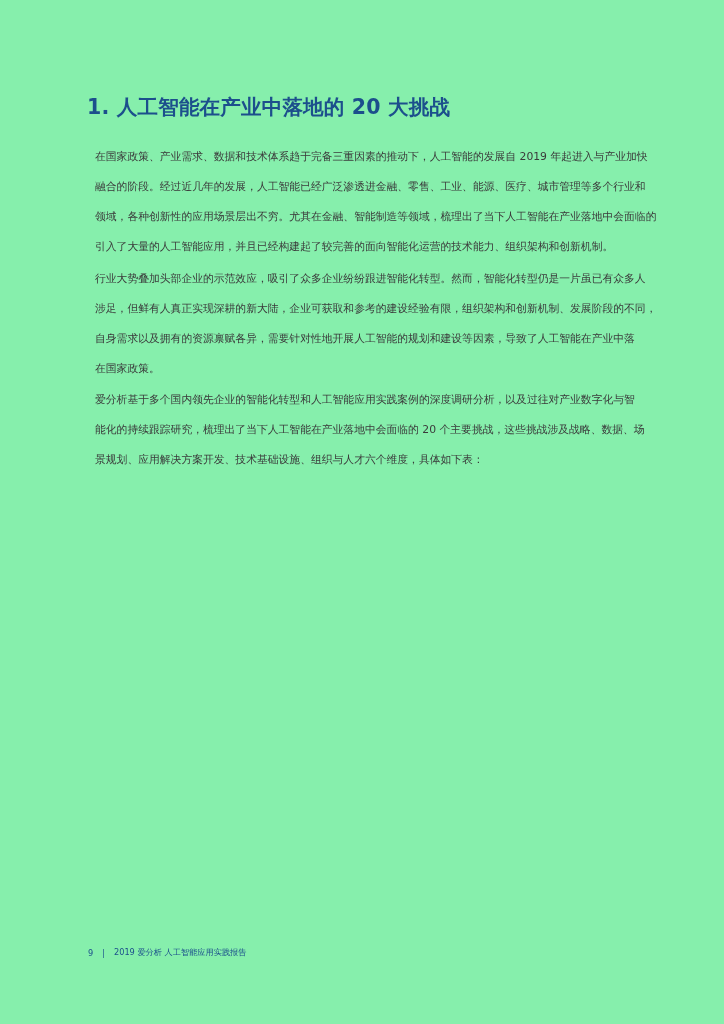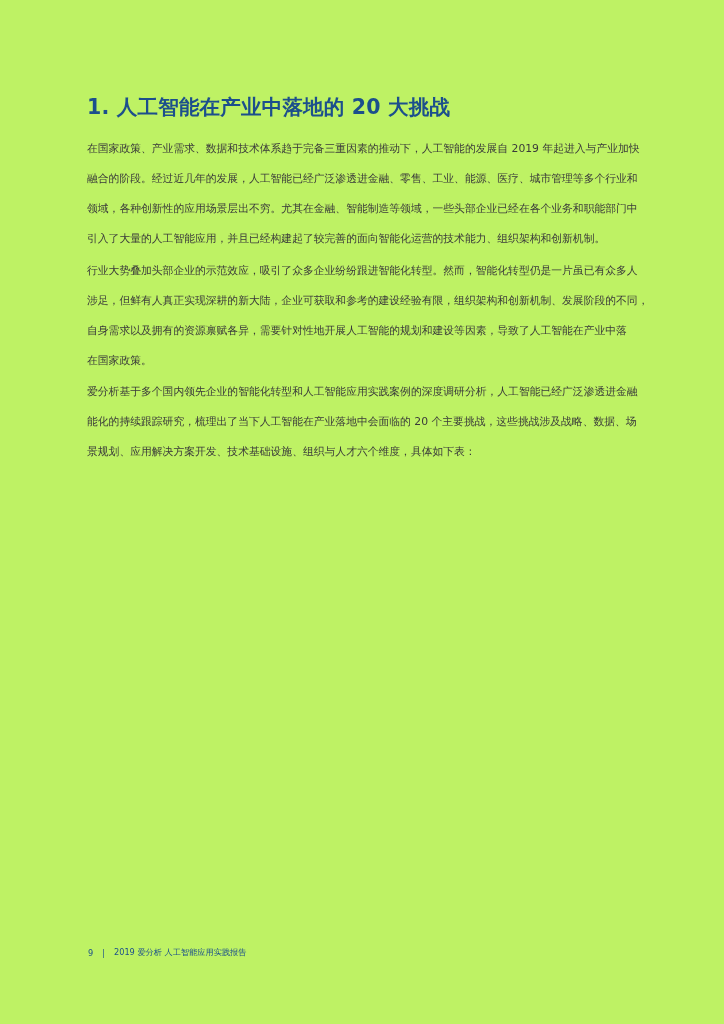--- a/index.html
+++ b/index.html
@@ -11,38 +11,38 @@
       width: 724px;
       height: 1024px;
       position: relative;
       overflow: hidden;
       font-family: "DejaVu Sans", "Liberation Sans", sans-serif;
     }
     .page {
       position: absolute;
       left: 0; top: 0;
       width: 724px; height: 1024px;
-      background: #bef264;
+      background: #86efac;
     }
     .title {
       position: absolute;
       left: 87px;
       top: 93px;
       margin: 0;
       font-size: 20.5px;
       font-weight: bold;
       color: #1c4f8c;
       letter-spacing: 0.2px;
       white-space: nowrap;
     }
     .body-text {
       position: absolute;
       left: 87px;
       width: 553px;
-      margin: 0;
+      margin: 8px;
       font-size: 10.8px;
       line-height: 30px;
       color: #3a3a3a;
       text-align: justify;
       text-align-last: left;
     }
     .line {
       display: block;
       white-space: nowrap;
       height: 30px;
@@ -68,33 +68,33 @@
 </head>
 <body>
 
 <div class="page">
 
   <h1 class="title">1. 人工智能在产业中落地的 20 大挑战</h1>
 
   <div class="body-text p1">
     <span class="line">在国家政策、产业需求、数据和技术体系趋于完备三重因素的推动下，人工智能的发展自 2019 年起进入与产业加快</span>
     <span class="line">融合的阶段。经过近几年的发展，人工智能已经广泛渗透进金融、零售、工业、能源、医疗、城市管理等多个行业和</span>
-    <span class="line">领域，各种创新性的应用场景层出不穷。尤其在金融、智能制造等领域，一些头部企业已经在各个业务和职能部门中</span>
+    <span class="line">领域，各种创新性的应用场景层出不穷。尤其在金融、智能制造等领域，梳理出了当下人工智能在产业落地中会面临的</span>
     <span class="line">引入了大量的人工智能应用，并且已经构建起了较完善的面向智能化运营的技术能力、组织架构和创新机制。</span>
   </div>
 
   <div class="body-text p2">
     <span class="line">行业大势叠加头部企业的示范效应，吸引了众多企业纷纷跟进智能化转型。然而，智能化转型仍是一片虽已有众多人</span>
     <span class="line">涉足，但鲜有人真正实现深耕的新大陆，企业可获取和参考的建设经验有限，组织架构和创新机制、发展阶段的不同，</span>
     <span class="line">自身需求以及拥有的资源禀赋各异，需要针对性地开展人工智能的规划和建设等因素，导致了人工智能在产业中落</span>
     <span class="line">在国家政策。</span>
   </div>
 
   <div class="body-text p3">
-    <span class="line">爱分析基于多个国内领先企业的智能化转型和人工智能应用实践案例的深度调研分析，人工智能已经广泛渗透进金融</span>
+    <span class="line">爱分析基于多个国内领先企业的智能化转型和人工智能应用实践案例的深度调研分析，以及过往对产业数字化与智</span>
     <span class="line">能化的持续跟踪研究，梳理出了当下人工智能在产业落地中会面临的 20 个主要挑战，这些挑战涉及战略、数据、场</span>
     <span class="line">景规划、应用解决方案开发、技术基础设施、组织与人才六个维度，具体如下表：</span>
   </div>
 
   <div class="footer">
     <span>9</span>
     <span class="sep">|</span>
     <span>2019 爱分析  人工智能应用实践报告</span>
   </div>
 

